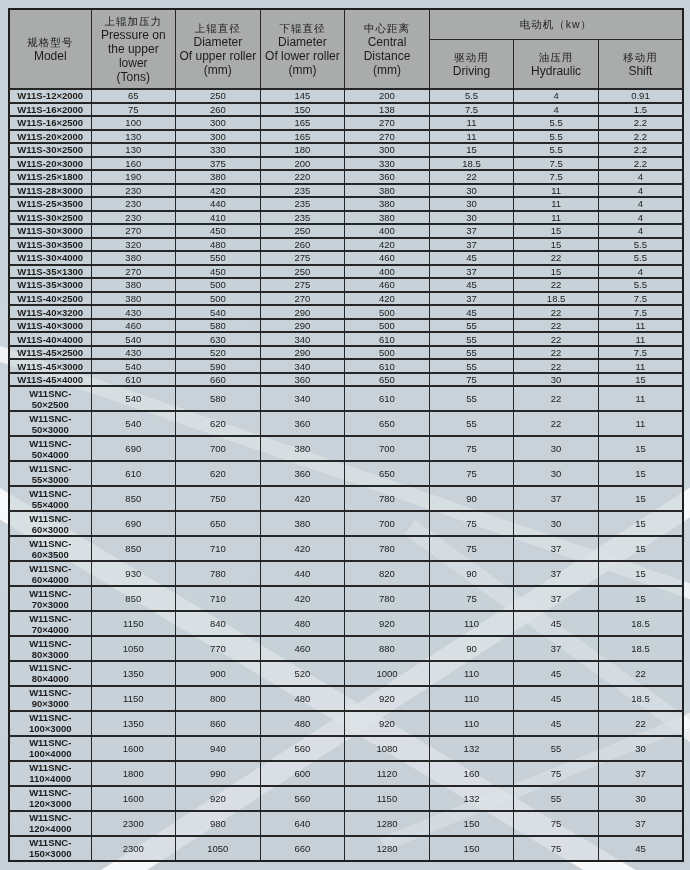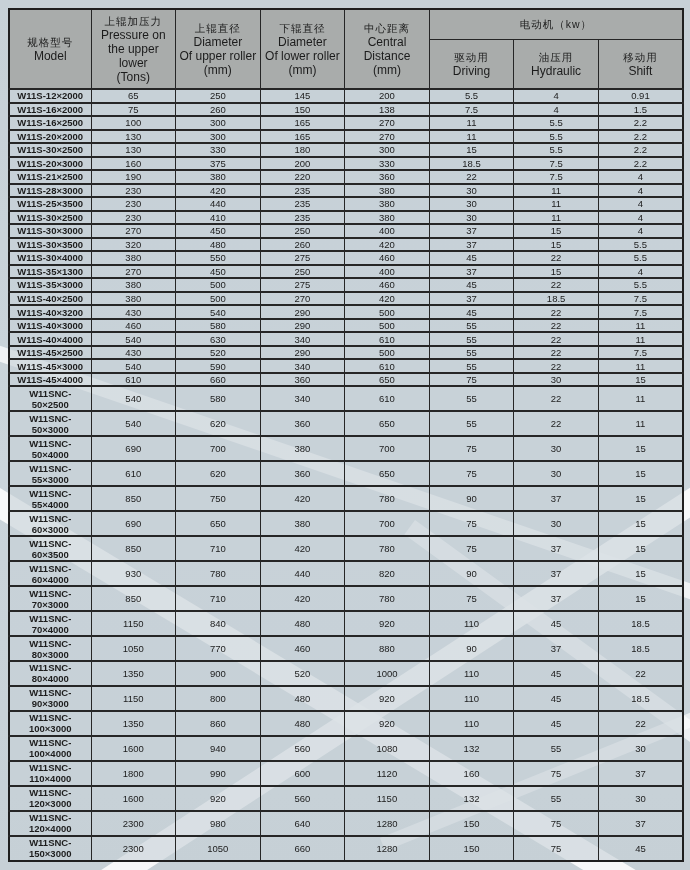--- a/index.html
+++ b/index.html
@@ -183,21 +183,21 @@
       <td class="model-cell">W11S-20×3000</td>
       <td>160</td>
       <td>375</td>
       <td>200</td>
       <td>330</td>
       <td>18.5</td>
       <td>7.5</td>
       <td>2.2</td>
     </tr>
         <tr>
-      <td class="model-cell">W11S-21×2500</td>
+      <td class="model-cell">W11S-25×1800</td>
       <td>190</td>
       <td>380</td>
       <td>220</td>
       <td>360</td>
       <td>22</td>
       <td>7.5</td>
       <td>4</td>
     </tr>
         <tr>
       <td class="model-cell">W11S-28×3000</td>

